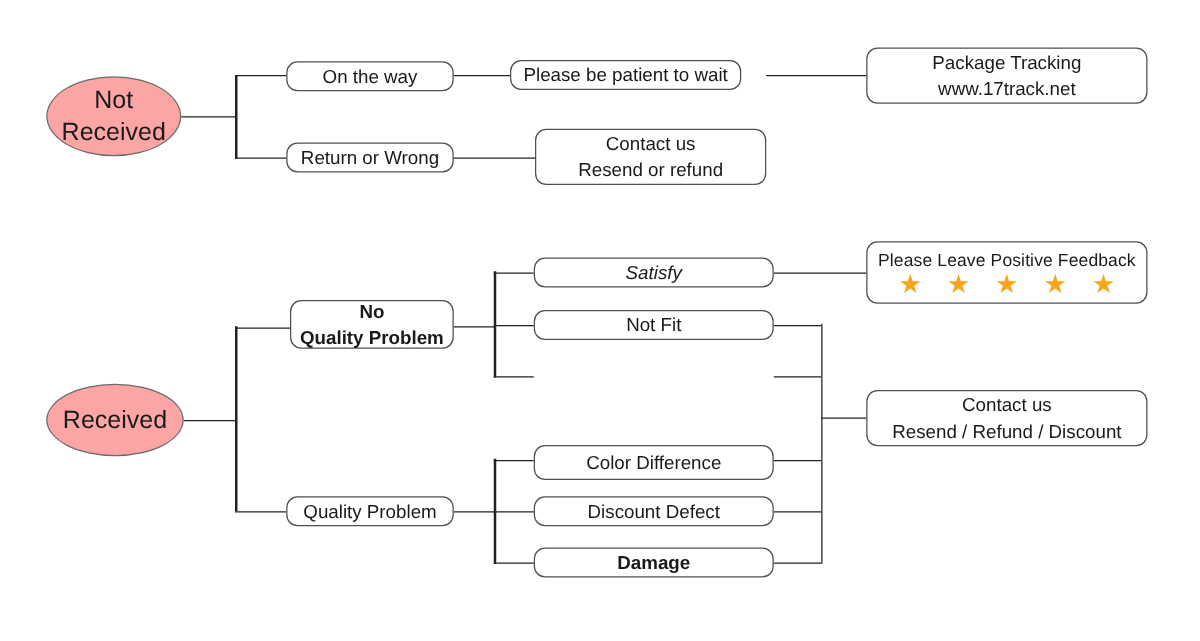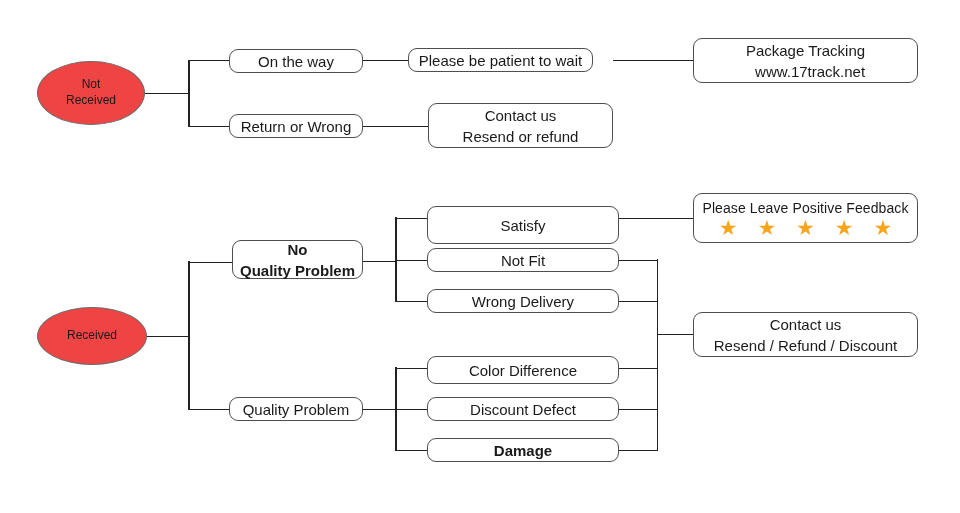--- a/index.html
+++ b/index.html
@@ -23,28 +23,28 @@
     justify-content: center;
     text-align: center;
     font-size: 15px;
     line-height: 1.4;
     white-space: pre-line;
     z-index: 2;
   }
   .ellipse {
     position: absolute;
     box-sizing: border-box;
-    background: #ef4444;
+    background: #fca5a5;
     border: 1.3px solid #6b6b6b;
     border-radius: 50%;
     display: flex;
     align-items: center;
     justify-content: center;
     text-align: center;
-    font-size: 12px;
+    font-size: 20px;
     line-height: 1.3;
     white-space: pre-line;
     z-index: 2;
   }
   .hline { position: absolute; height: 1.5px; background: #222222; z-index: 1; }
   .vline { position: absolute; width: 1.5px; background: #222222; z-index: 1; }
   .feedback-box { flex-direction: column; padding: 2px 0 0 0; }
   .feedback-title { font-size: 14px; line-height: 1.3; letter-spacing: 0.1px; }
   .feedback-stars {
     font-size: 21px;
@@ -95,38 +95,37 @@
 
   <div class="ellipse" style="left:37px; top:61px; width:108px; height:64px;">Not
 Received</div>
 
   <div class="box" style="left:229px; top:49px; width:134px; height:24px;">On the way</div>
 
   <div class="box" style="left:229px; top:114px; width:134px; height:24px;">Return or Wrong</div>
 
   <div class="box" style="left:408px; top:48px; width:185px; height:24px;">Please be patient to wait</div>
 
-  <div class="box" style="left:693px; top:38px; width:225px; height:45px;text-align:right;">Package Tracking
+  <div class="box" style="left:693px; top:38px; width:225px; height:45px;">Package Tracking
 www.17track.net</div>
 
   <div class="box" style="left:428px; top:103px; width:185px; height:45px;">Contact us
 Resend or refund</div>
 
   <div class="ellipse" style="left:37px; top:307px; width:110px; height:58px;">Received</div>
 
   <div class="box" style="left:232px; top:240px; width:131px; height:39px;font-weight:bold;">No
 Quality Problem</div>
 
   <div class="box" style="left:229px; top:397px; width:134px; height:24px;">Quality Problem</div>
 
-  <div class="box" style="left:427px; top:206px; width:192px; height:38px;">Satisfy</div>
+  <div class="box" style="left:427px; top:206px; width:192px; height:24px;font-style:italic;">Satisfy</div>
 
   <div class="box" style="left:427px; top:248px; width:192px; height:24px;">Not Fit</div>
 
-  <div class="box" style="left:427px; top:289px; width:192px; height:24px;">Wrong Delivery</div>
 
   <div class="box" style="left:427px; top:356px; width:192px; height:28px;">Color Difference</div>
 
   <div class="box" style="left:427px; top:397px; width:192px; height:24px;">Discount Defect</div>
 
   <div class="box" style="left:427px; top:438px; width:192px; height:24px;font-weight:bold;">Damage</div>
 
   <div class="box feedback-box" style="left:693px; top:193px; width:225px; height:50px;">
     <div class="feedback-title">Please Leave Positive Feedback</div>
     <div class="feedback-stars">★ ★ ★ ★ ★</div>

